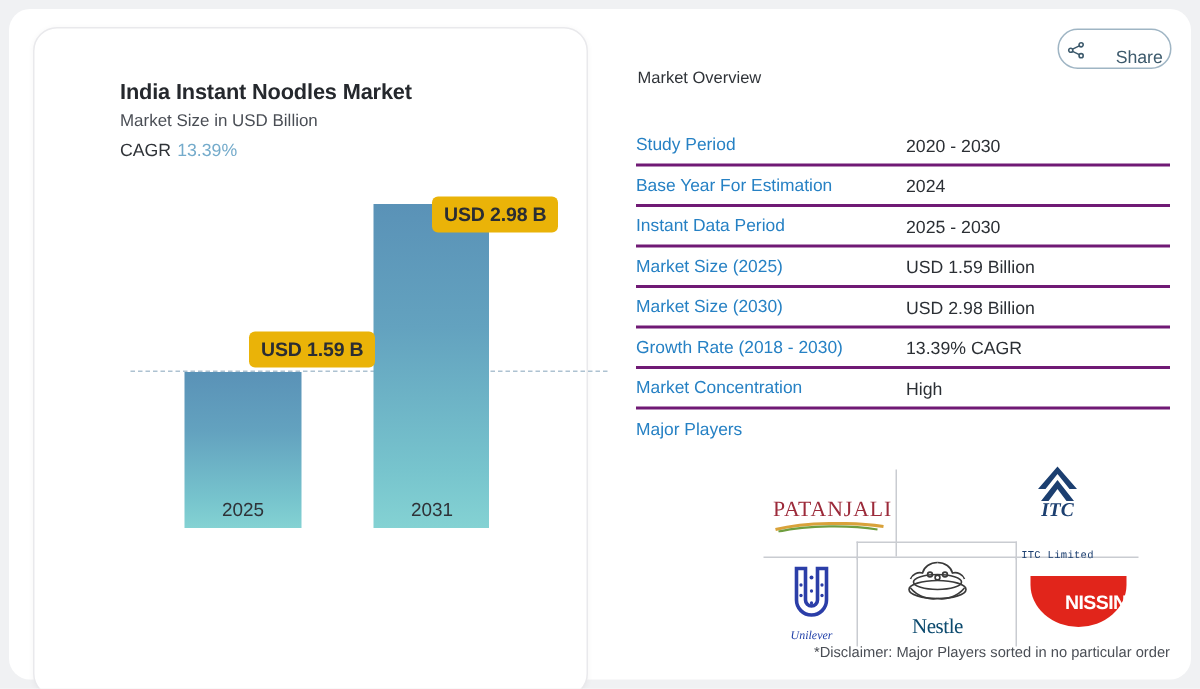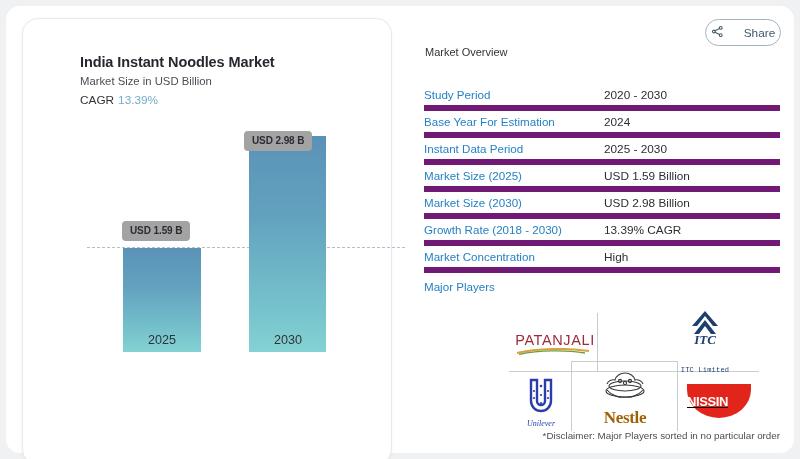--- a/index.html
+++ b/index.html
@@ -91,28 +91,29 @@
   .bar {
     position: absolute;
     bottom: 7px;
     background: linear-gradient(180deg, #5a92b7 0%, #63a2bf 38%, #77c4cd 82%, #84d2d3 100%);
   }
   .bar-2025 { left: 60px;  width: 78px;  height: 104px; }
   .bar-2030 { left: 186px; width: 77px;  height: 216px; }
 
   .bar-pill {
     position: absolute;
-    background: #a3a3a3;
+    background: #eab308;
     border-radius: 4px;
-    font-size: 10px;
+    font-size: 13px;
     font-weight: bold;
     color: #2a2d33;
     padding: 4px 8px 5px;
     white-space: nowrap;
     letter-spacing: -0.1px;
+    margin-left: 44px;
   }
   .pill-2025 { left: 59px;  top: 102px; }
   .pill-2030 { left: 181px; top: 12px; }
 
   .tick {
     position: absolute;
     top: 214px;
     font-size: 12.6px;
     color: #2f3338;
     text-align: center;
@@ -132,21 +133,21 @@
   .share-btn {
     position: absolute;
     left: 281px;
     top: 1px;
     width: 76px;
     height: 27px;
     border: 1px solid #9fb5c4;
     border-radius: 14px;
     background: #ffffff;
     display: flex;
-    align-items: center;
+    align-items: flex-end;
     justify-content: center;
     gap: 20px;
     cursor: pointer;
   }
   .share-label {
     font-size: 11.8px;
     color: #3d5a6c;
   }
 
   .overview-title {
@@ -159,21 +160,21 @@
 
   .table {
     position: absolute;
     left: 0;
     top: 66px;
     width: 356px;
   }
   .row {
     position: relative;
     height: 27px;
-    border-bottom: 6px solid #701a75;
+    border-bottom: 2px solid #701a75;
     display: flex;
     align-items: center;
   }
   .row:first-child { border-top: none; }
   .row.no-line { border-bottom: none; align-items: center; }
   .row-label {
     width: 180px;
     font-size: 11.6px;
     color: #2681c4;
     white-space: nowrap;
@@ -205,55 +206,54 @@
     left: 0;
     top: 412px;
     width: 356px;
     text-align: right;
     font-size: 9.8px;
     color: #4a4e55;
   }
 
   
   .patanjali {
-    font-family: Liberation Sans, sans-serif;
+    font-family: Liberation Serif, serif;
     font-size: 14.5px;
     letter-spacing: 0.6px;
     color: #9c2a3a;
     position: relative;
   }
   .itc-text {
     font-family: Liberation Mono, monospace;
     font-size: 7px;
     color: #1c3f70;
     letter-spacing: .2px;
     margin-top: 16px;
   }
   .nestle-text {
     font-family: "Liberation Serif", serif;
-    font-size: 17px;
-    font-weight: bold;
-    color: #a16207;
+    font-size: 14px;
+    font-weight: normal;
+    color: #0c4a6e;
     letter-spacing: -0.3px;
   }
   .unilever-text {
     font-family: "Liberation Serif", serif;
     font-size: 8px;
     font-style: italic;
     color: #1f3fa8;
   }
   .nissin-badge {
     width: 64px;
     height: 34px;
     background: #e1251b;
     border-radius: 0 0 34px 34px / 0 0 30px 30px;
     display: flex;
     align-items: center;
-    justify-content: flex-start;
-    text-decoration: underline;
+    justify-content: flex-end;
   }
   .nissin-text {
     font-size: 13px;
     font-weight: bold;
     color: #ffffff;
     letter-spacing: -0.4px;
   }
 </style>
 </head>
 <body>
@@ -273,21 +273,21 @@
 
       <div class="gridline"></div>
 
       <div class="bar bar-2025"></div>
       <div class="bar bar-2030"></div>
 
       <div class="bar-pill pill-2025">USD 1.59 B</div>
       <div class="bar-pill pill-2030">USD 2.98 B</div>
 
       <div class="tick tick-2025">2025</div>
-      <div class="tick tick-2030">2030</div>
+      <div class="tick tick-2030">2031</div>
 
     </div>
   </div>
 
   <div class="overview">
 
     <div class="share-btn">
       <span>
         <svg width="13" height="13" viewBox="0 0 16 16" fill="none" stroke="#3d5a6c" stroke-width="1.3" stroke-linecap="round">
           <circle cx="12" cy="3.5" r="1.7"></circle>

